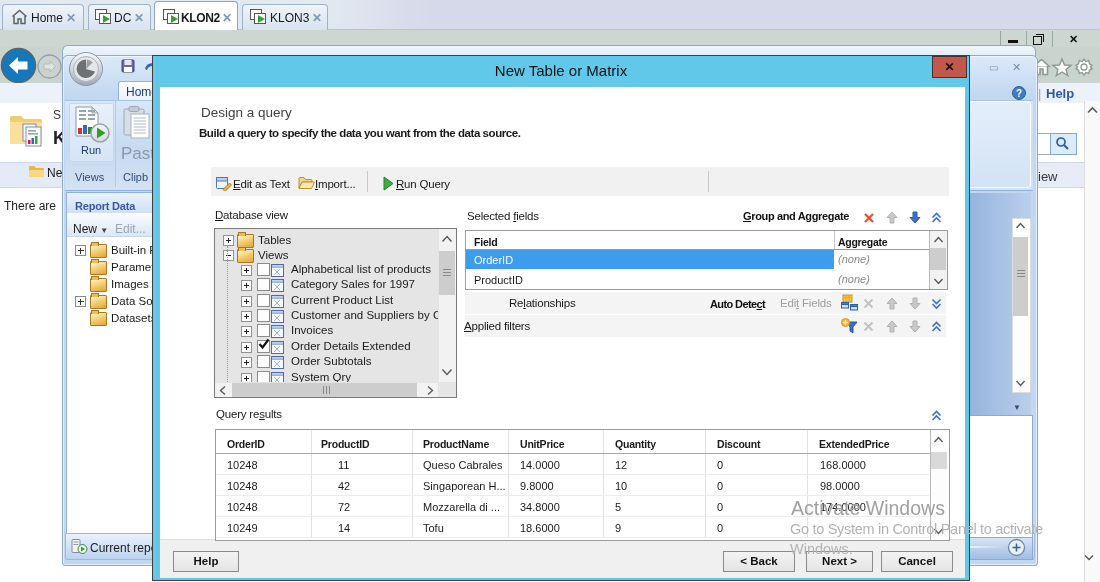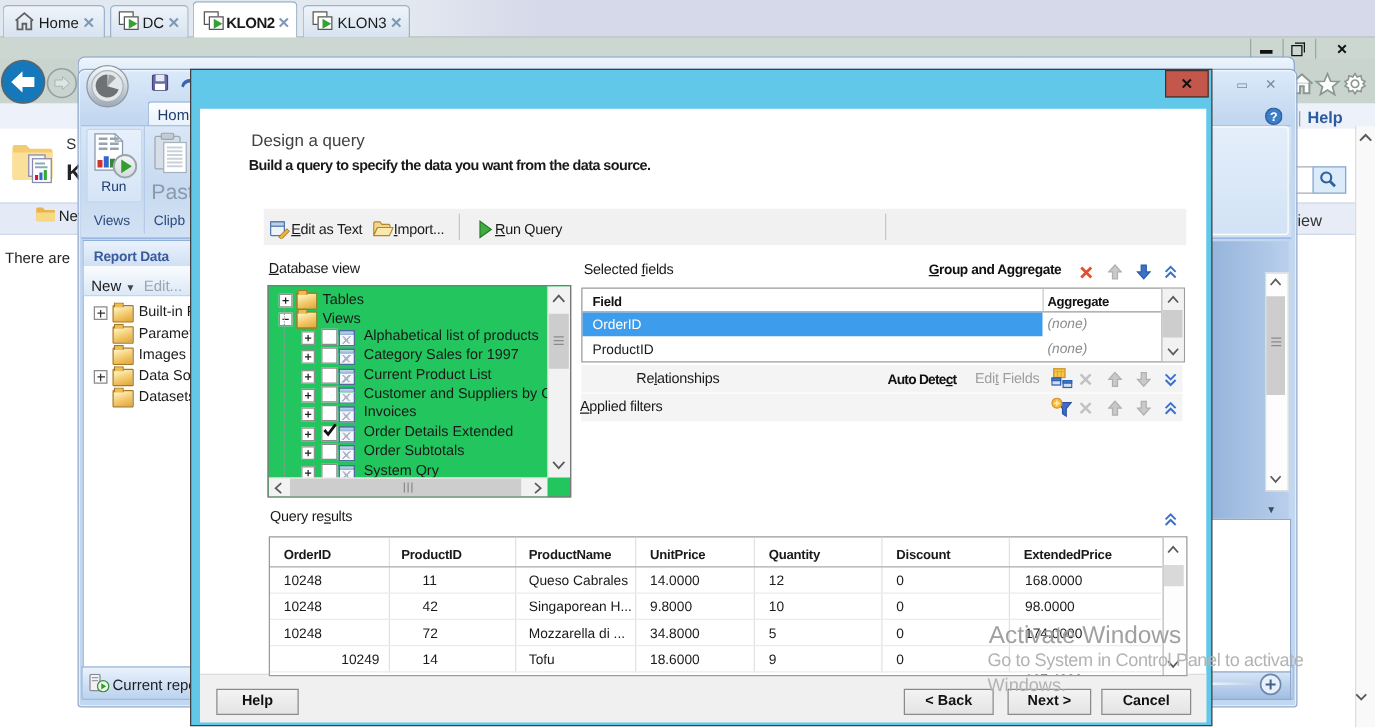--- a/index.html
+++ b/index.html
@@ -294,20 +294,21 @@
  <div class="abs" style="left:906px;top:491px;width:42px;height:2px;background:linear-gradient(90deg,#eef4fb,#b9cfe9);"></div>
  <svg class="abs" style="left:945px;top:483px;" width="19" height="19" viewBox="0 0 19 19">
       <circle cx="9.5" cy="9.5" r="8" fill="#e8f1fb" stroke="#6e88ac" stroke-width="1.3"></circle>
       <line x1="5.5" y1="9.5" x2="13.5" y2="9.5" stroke="#44608a" stroke-width="1.6"></line>
       <line x1="9.5" y1="5.5" x2="9.5" y2="13.5" stroke="#44608a" stroke-width="1.6"></line>
     </svg>
 </div>
 
 <div id="dialog" class="abs" style="left:153px;top:56px;width:816px;height:524px;z-index:30;background:#61c8e9;box-shadow:0 0 0 1px #3f3f3f;">
 
+ <div class="abs" style="left:0;top:6px;width:816px;text-align:center;font-size:15px;color:#111;">New Table or Matrix</div>
  <div class="abs" style="left:779px;top:0px;width:33px;height:20px;background:#c4574b;border:1px solid #43322e;color:#111;font-size:12px;font-weight:bold;text-align:center;line-height:20px;">✕</div>
 
  <div class="abs" style="left:7px;top:31px;width:805px;height:490px;background:#fff;"></div>
 
  <div class="abs" style="left:7px;top:483px;width:805px;height:38px;background:#f0f0f0;border-top:1px solid #dfdfdf;"></div>
  <style>
   .btn{position:absolute;height:19px;background:linear-gradient(#f3f3f3,#e4e4e4);border:1px solid #8a8a8a;font-size:11.5px;font-weight:bold;color:#111;text-align:center;line-height:18px;z-index:45;}
  </style>
  <div class="btn" style="left:20px;top:495px;width:64px;">Help</div>
  <div class="btn" style="left:570px;top:495px;width:70px;">&lt; Back</div>
@@ -345,21 +346,21 @@
  <svg class="abs" style="left:733px;top:155px;" width="12" height="13" viewBox="0 0 12 13">
       <path d="M6 1 L11 6.5 H8 V12 H4 V6.5 H1 Z" fill="#c9c9c9" stroke="#b0b0b0"></path>
     </svg>
  <svg class="abs" style="left:756px;top:155px;" width="12" height="13" viewBox="0 0 12 13">
       <path d="M6 12 L11 6.5 H8 V1 H4 V6.5 H1 Z" fill="#3c71c9" stroke="#2d5ca8"></path>
     </svg>
  <svg class="abs" style="left:778px;top:156px;" width="11" height="12" viewBox="0 0 11 12">
       <path d="M1.5 5.5 L5.5 1.5 L9.5 5.5 M1.5 10 L5.5 6 L9.5 10" fill="none" stroke="#3c71c9" stroke-width="1.6"></path>
     </svg>
 
- <div id="dtree" class="abs" style="left:61px;top:172px;width:241px;height:168px;border:1px solid #7a7a7a;background:#22c55e;overflow:hidden;">
+ <div id="dtree" class="abs" style="left:61px;top:172px;width:241px;height:168px;border:1px solid #7a7a7a;background:#e5e5e5;overflow:hidden;">
   <style>
    .texp{position:absolute;width:9px;height:9px;background:#fff;border:1px solid #919191;}
    .texp i{position:absolute;left:1.5px;top:3.5px;width:5.5px;height:1.3px;background:#222;}
    .texp.pl b{position:absolute;left:3.6px;top:1.5px;width:1.3px;height:5.5px;background:#222;}
    .cbx{position:absolute;width:11px;height:11px;background:#fff;border:1px solid #8a8a8a;}
    .vicon{position:absolute;width:13px;height:13px;}
    .vicon .vt{position:absolute;left:0;top:0;width:11px;height:2.5px;background:linear-gradient(#c7d9f0,#8fafd8);border:1px solid #51699f;border-bottom:none;}
    .vicon .vb{position:absolute;left:0;top:3.5px;width:11px;height:8px;background:#f5f8fc;border:1px solid #51699f;border-top:none;}
    .vicon .vx{position:absolute;left:1.5px;top:4.5px;width:8.5px;height:6.5px;background:
      linear-gradient(45deg,transparent 44%,#aab4c2 44%,#aab4c2 56%,transparent 56%),
@@ -615,21 +616,21 @@
       <div class="qc" style="left:399px;top:50px;">10</div>
       <div class="qc" style="left:501px;top:50px;">0</div>
       <div class="qc" style="left:604px;top:50px;">98.0000</div>
   <div class="qc" style="left:11px;top:71px;">10248</div>
       <div class="qc" style="left:122px;top:71px;">72</div>
       <div class="qc" style="left:207px;top:71px;">Mozzarella di ...</div>
       <div class="qc" style="left:304px;top:71px;">34.8000</div>
       <div class="qc" style="left:399px;top:71px;">5</div>
       <div class="qc" style="left:501px;top:71px;">0</div>
       <div class="qc" style="left:604px;top:71px;">174.0000</div>
-  <div class="qc" style="left:11px;top:92px;margin-left:46px;">10249</div>
+  <div class="qc" style="left:11px;top:92px;">10249</div>
       <div class="qc" style="left:122px;top:92px;">14</div>
       <div class="qc" style="left:207px;top:92px;">Tofu</div>
       <div class="qc" style="left:304px;top:92px;">18.6000</div>
       <div class="qc" style="left:399px;top:92px;">9</div>
       <div class="qc" style="left:501px;top:92px;">0</div>
       <div class="qc" style="left:604px;top:108px;">167.4000</div>
 
   <div class="abs" style="left:714px;top:0;width:17px;height:110px;background:#fdfdfd;border-left:1px solid #b9b9b9;"></div>
   <svg class="abs" style="left:717px;top:5px;" width="11" height="10" viewBox="0 0 11 10">
         <path d="M1.5 7 L5.5 2.5 L9.5 7" fill="none" stroke="#5a5a5a" stroke-width="1.4"></path>

